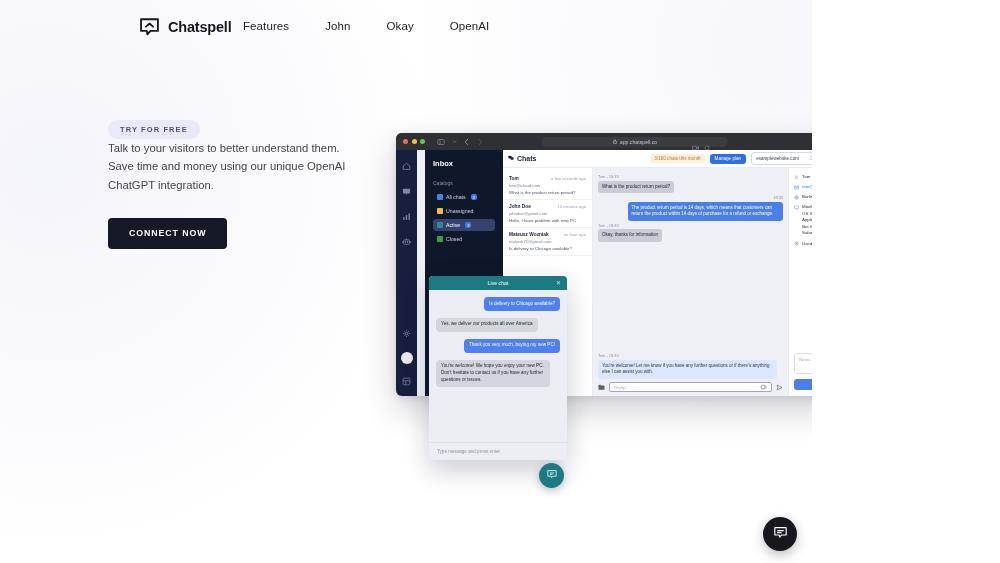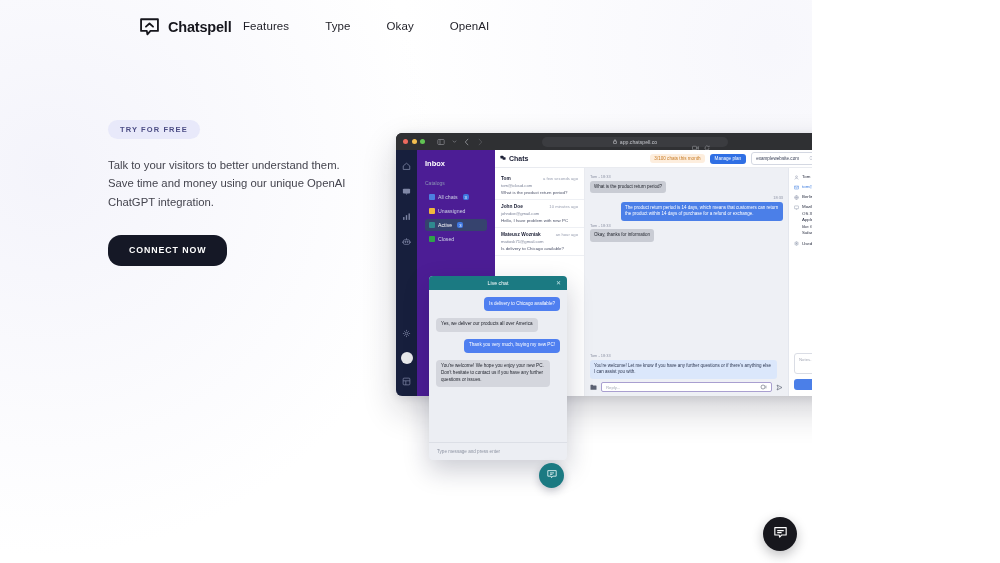--- a/index.html
+++ b/index.html
@@ -66,30 +66,29 @@
     font-size: 7.5px; font-weight: 700; letter-spacing: 1.1px;
     padding: 5px 12px; border-radius: 20px;
   }
   .hero h1 {
     margin-top: 18px;
     font-size: 29px; line-height: 1.11;
     font-weight: 700; color: #16161f;
     letter-spacing: -0.9px;
   }
   .hero p {
-    margin-top: 17px;
     font-size: 11.3px; line-height: 1.62; color: #45454f;
     width: 240px;
   }
   .cta {
     margin-top: 24px;
     display: inline-flex; align-items: center; justify-content: center;
     height: 31px; padding: 0 21px;
     background: #151826; color: #ffffff;
-    border: none; border-radius: 13px;
+    border: none; border-radius: 4px;
     font-size: 8.8px; font-weight: 700; letter-spacing: 0.9px;
     font-family: inherit; cursor: pointer;
   }
 
   
   .browser {
     position: absolute; left: 396px; top: 133px;
     width: 478px; height: 263px;
     background: #2b2b2e;
     border-radius: 6px;
@@ -149,23 +148,24 @@
   }
   .rail-icon svg { display: block; }
   .rail-spacer { flex: 1; }
   .rail-avatar {
     width: 12px; height: 12px; border-radius: 50%;
     background: #e8e9ec; margin-bottom: 11px;
   }
 
   
   .inbox {
-    width: 78px; background: #4c1d95;
+    width: 78px; background: #0f172a;
     padding: 9px 8px 0 8px;
     color: #e6e9f2;
+    margin-left: 8px;
   }
   .inbox-title { font-size: 7.5px; font-weight: 700; color: #fff; }
   .inbox-sub {
     font-size: 5px; color: #8a93b4; margin-top: 12px; margin-bottom: 5px;
   }
   .inbox-item {
     display: flex; align-items: center; gap: 3px;
     font-size: 5.2px; color: #cdd3e6;
     padding: 3px 4px; border-radius: 3px; margin-bottom: 2px;
   }
@@ -357,21 +357,21 @@
         <svg viewBox="0 0 24 24" width="23" height="23" fill="none" stroke="#16161d" stroke-width="1.9" stroke-linecap="round" stroke-linejoin="round">
           <path d="M3.2 4.4h17.6v12.2H13l-3.2 3.6-0.6-3.6H3.2z"></path>
           <path d="M8.3 12.2 12 8.9l3.7 3.3"></path>
         </svg>
       </span>
       <span class="brand-name">Chatspell</span>
     </div>
 
     <nav class="nav">
       <a href="#">Features</a>
-      <a href="#">Type</a>
+      <a href="#">John</a>
       <a href="#">Okay</a>
       <a href="#">OpenAI</a>
     </nav>
 
   </div>
 
   <div class="hero">
     <span class="badge">TRY FOR FREE</span>
     <p>Talk to your visitors to better understand them. Save time and money using our unique OpenAI ChatGPT integration.</p>
     <button class="cta">CONNECT NOW</button>

